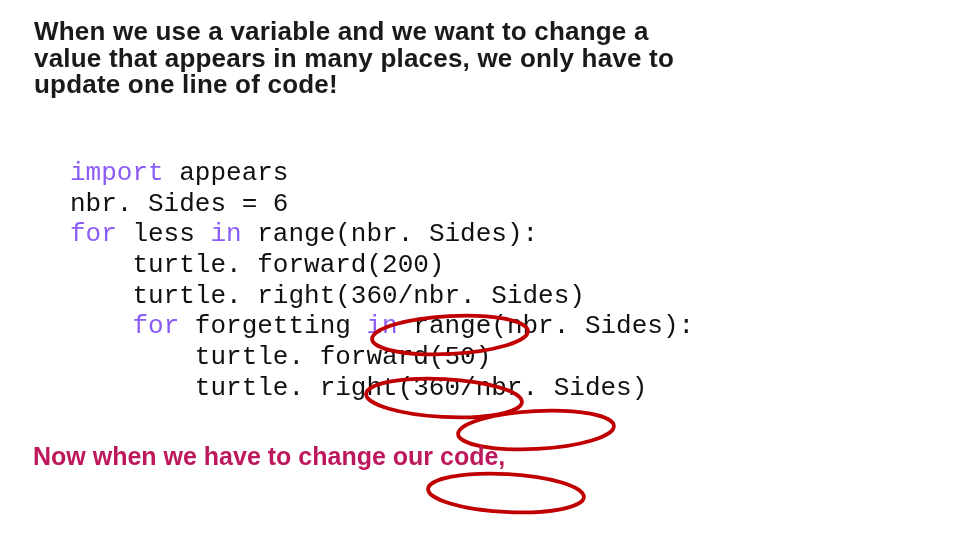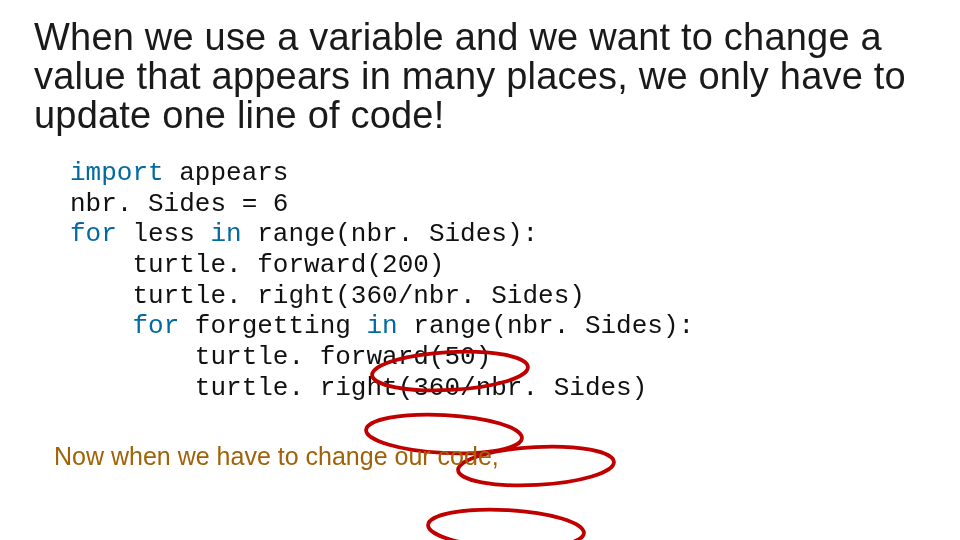--- a/index.html
+++ b/index.html
@@ -13,45 +13,45 @@
     overflow: hidden;
   }
   .slide {
     position: relative;
     width: 960px;
     height: 540px;
     box-sizing: border-box;
     padding: 18px 34px 0 34px;
   }
   .title {
-    font-size: 38px;
-    font-weight: 400;
+    font-size: 26px;
+    font-weight: 700;
     line-height: 1.02;
     letter-spacing: 0.2px;
     color: #1a1a1a;
   }
   .code {
     position: absolute;
     left: 70px;
     top: 158px;
     font-family: Consolas, "Courier New", monospace;
     font-size: 26px;
     line-height: 1.18;
     white-space: pre;
     color: #111;
   }
-  .kw  { color: #0369a1; margin-top: 16px; }
+  .kw  { color: #8b5cf6; margin-top: 16px; }
   .footer {
     position: absolute;
-    left: 54px;
+    left: 33px;
     top: 442px;
     font-size: 25px;
-    font-weight: 400;
+    font-weight: 700;
     line-height: 1.18;
-    color: #a16207;
+    color: #be185d;
   }
   
   .annot {
     position: absolute;
     pointer-events: none;
   }
   .annot ellipse {
     fill: none;
     stroke: #c00000;
     stroke-width: 3.8;

